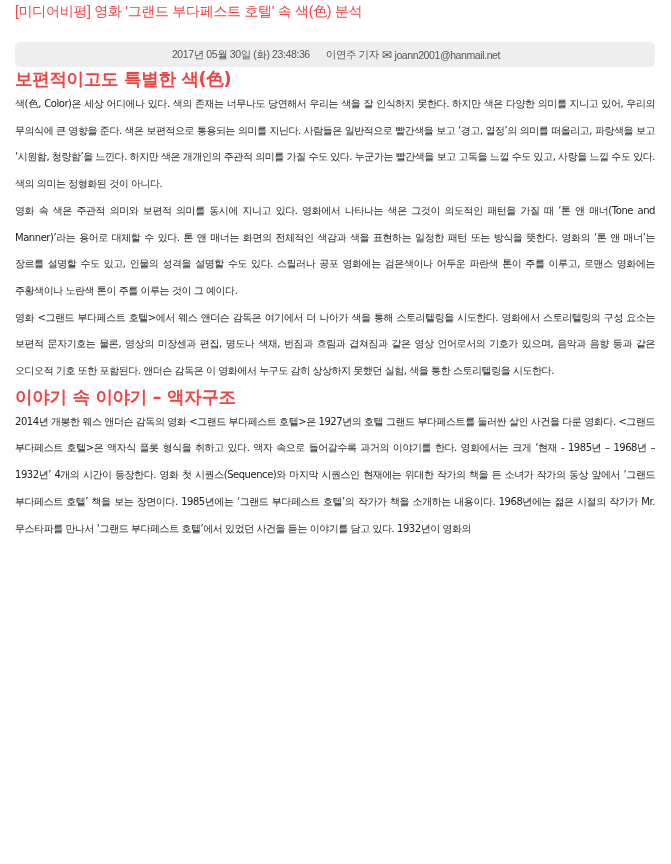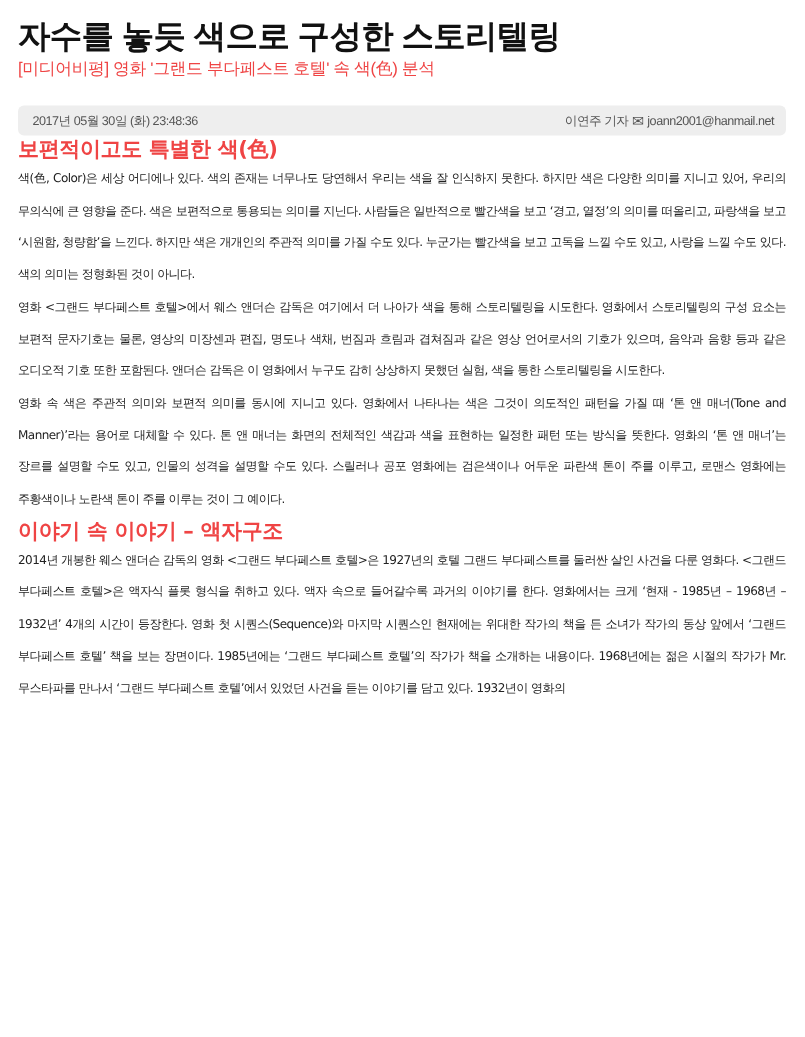--- a/index.html
+++ b/index.html
@@ -13,21 +13,21 @@
     font-family: "Liberation Sans", "DejaVu Sans", sans-serif;
     font-size: 27px; font-weight: bold; color: #111;
     margin: 0; padding-top: 14px; line-height: 32px; letter-spacing: -0.5px;
   }
   .subtitle {
     font-family: "Liberation Sans", "DejaVu Sans", sans-serif;
     font-size: 14px; color: #ef4444; margin: 2px 0 0 0; line-height: 18px; letter-spacing: -0.3px;
   }
   .meta {
     margin-top: 22px; height: 25px; background: #eeeeee; border-radius: 5px;
-    display: flex; align-items: center; justify-content: space-between;
+    display: flex; align-items: center; justify-content: center;
     padding: 0 10px 0 12px; font-size: 10.5px; color: #555;
     font-family: "Liberation Sans", "DejaVu Sans", sans-serif; letter-spacing: -0.4px; gap: 16px;
   }
   .meta .right { display: flex; align-items: center; gap: 3px; }
   .mail-icon { font-size: 12px; color: #555; }
   h2.section {
     font-size: 17.5px; font-weight: bold; color: #ef4444; margin: 0; line-height: 24px;
     letter-spacing: -0.3px;
   }
   .s1 { margin-top: 17px; }
@@ -38,32 +38,31 @@
   }
   .p1 { margin-top: 14px; }
   .p2 { margin-top: 12px; }
   .p3 { margin-top: 12px; }
   .p4 { margin-top: 12px; }
 </style>
 </head>
 <body>
 
 <div class="wrap">
-  <h1 class="title">자수를 놓듯 색으로 구성한 스토리텔링</h1>
   <div class="subtitle">[미디어비평] 영화 '그랜드 부다페스트 호텔' 속 색(色) 분석</div>
 
   <div class="meta">
     <span>2017년 05월 30일 (화) 23:48:36</span>
     <span class="right">
       <span>이연주 기자</span>
       <span class="mail-icon">✉</span>
       <span>joann2001@hanmail.net</span>
     </span>
   </div>
 
   <h2 class="section s1">보편적이고도 특별한 색(色)</h2>
   <p class="body p1">색(色, Color)은 세상 어디에나 있다. 색의 존재는 너무나도 당연해서 우리는 색을 잘 인식하지 못한다. 하지만 색은 다양한 의미를 지니고 있어, 우리의 무의식에 큰 영향을 준다. 색은 보편적으로 통용되는 의미를 지닌다. 사람들은 일반적으로 빨간색을 보고 ‘경고, 열정’의 의미를 떠올리고, 파랑색을 보고 ‘시원함, 청량함’을 느낀다. 하지만 색은 개개인의 주관적 의미를 가질 수도 있다. 누군가는 빨간색을 보고 고독을 느낄 수도 있고, 사랑을 느낄 수도 있다. 색의 의미는 정형화된 것이 아니다.</p>
+  <p class="body p2">영화 속 색은 주관적 의미와 보편적 의미를 동시에 지니고 있다. 영화에서 나타나는 색은 그것이 의도적인 패턴을 가질 때 ‘톤 앤 매너(Tone and Manner)’라는 용어로 대체할 수 있다. 톤 앤 매너는 화면의 전체적인 색감과 색을 표현하는 일정한 패턴 또는 방식을 뜻한다. 영화의 ‘톤 앤 매너’는 장르를 설명할 수도 있고, 인물의 성격을 설명할 수도 있다. 스릴러나 공포 영화에는 검은색이나 어두운 파란색 톤이 주를 이루고, 로맨스 영화에는 주황색이나 노란색 톤이 주를 이루는 것이 그 예이다.</p>
   <p class="body p3">영화 &lt;그랜드 부다페스트 호텔&gt;에서 웨스 앤더슨 감독은 여기에서 더 나아가 색을 통해 스토리텔링을 시도한다. 영화에서 스토리텔링의 구성 요소는 보편적 문자기호는 물론, 영상의 미장센과 편집, 명도나 색채, 번짐과 흐림과 겹쳐짐과 같은 영상 언어로서의 기호가 있으며, 음악과 음향 등과 같은 오디오적 기호 또한 포함된다. 앤더슨 감독은 이 영화에서 누구도 감히 상상하지 못했던 실험, 색을 통한 스토리텔링을 시도한다.</p>
-  <p class="body p2">영화 속 색은 주관적 의미와 보편적 의미를 동시에 지니고 있다. 영화에서 나타나는 색은 그것이 의도적인 패턴을 가질 때 ‘톤 앤 매너(Tone and Manner)’라는 용어로 대체할 수 있다. 톤 앤 매너는 화면의 전체적인 색감과 색을 표현하는 일정한 패턴 또는 방식을 뜻한다. 영화의 ‘톤 앤 매너’는 장르를 설명할 수도 있고, 인물의 성격을 설명할 수도 있다. 스릴러나 공포 영화에는 검은색이나 어두운 파란색 톤이 주를 이루고, 로맨스 영화에는 주황색이나 노란색 톤이 주를 이루는 것이 그 예이다.</p>
 
   <h2 class="section s2">이야기 속 이야기 – 액자구조</h2>
   <p class="body p4">2014년 개봉한 웨스 앤더슨 감독의 영화 &lt;그랜드 부다페스트 호텔&gt;은 1927년의 호텔 그랜드 부다페스트를 둘러싼 살인 사건을 다룬 영화다. &lt;그랜드 부다페스트 호텔&gt;은 액자식 플롯 형식을 취하고 있다. 액자 속으로 들어갈수록 과거의 이야기를 한다. 영화에서는 크게 ‘현재 - 1985년 – 1968년 – 1932년’ 4개의 시간이 등장한다. 영화 첫 시퀀스(Sequence)와 마지막 시퀀스인 현재에는 위대한 작가의 책을 든 소녀가 작가의 동상 앞에서 ‘그랜드 부다페스트 호텔’ 책을 보는 장면이다. 1985년에는 ‘그랜드 부다페스트 호텔’의 작가가 책을 소개하는 내용이다. 1968년에는 젊은 시절의 작가가 Mr. 무스타파를 만나서 ‘그랜드 부다페스트 호텔’에서 있었던 사건을 듣는 이야기를 담고 있다. 1932년이 영화의</p>
 </div>
 
 </body></html>

